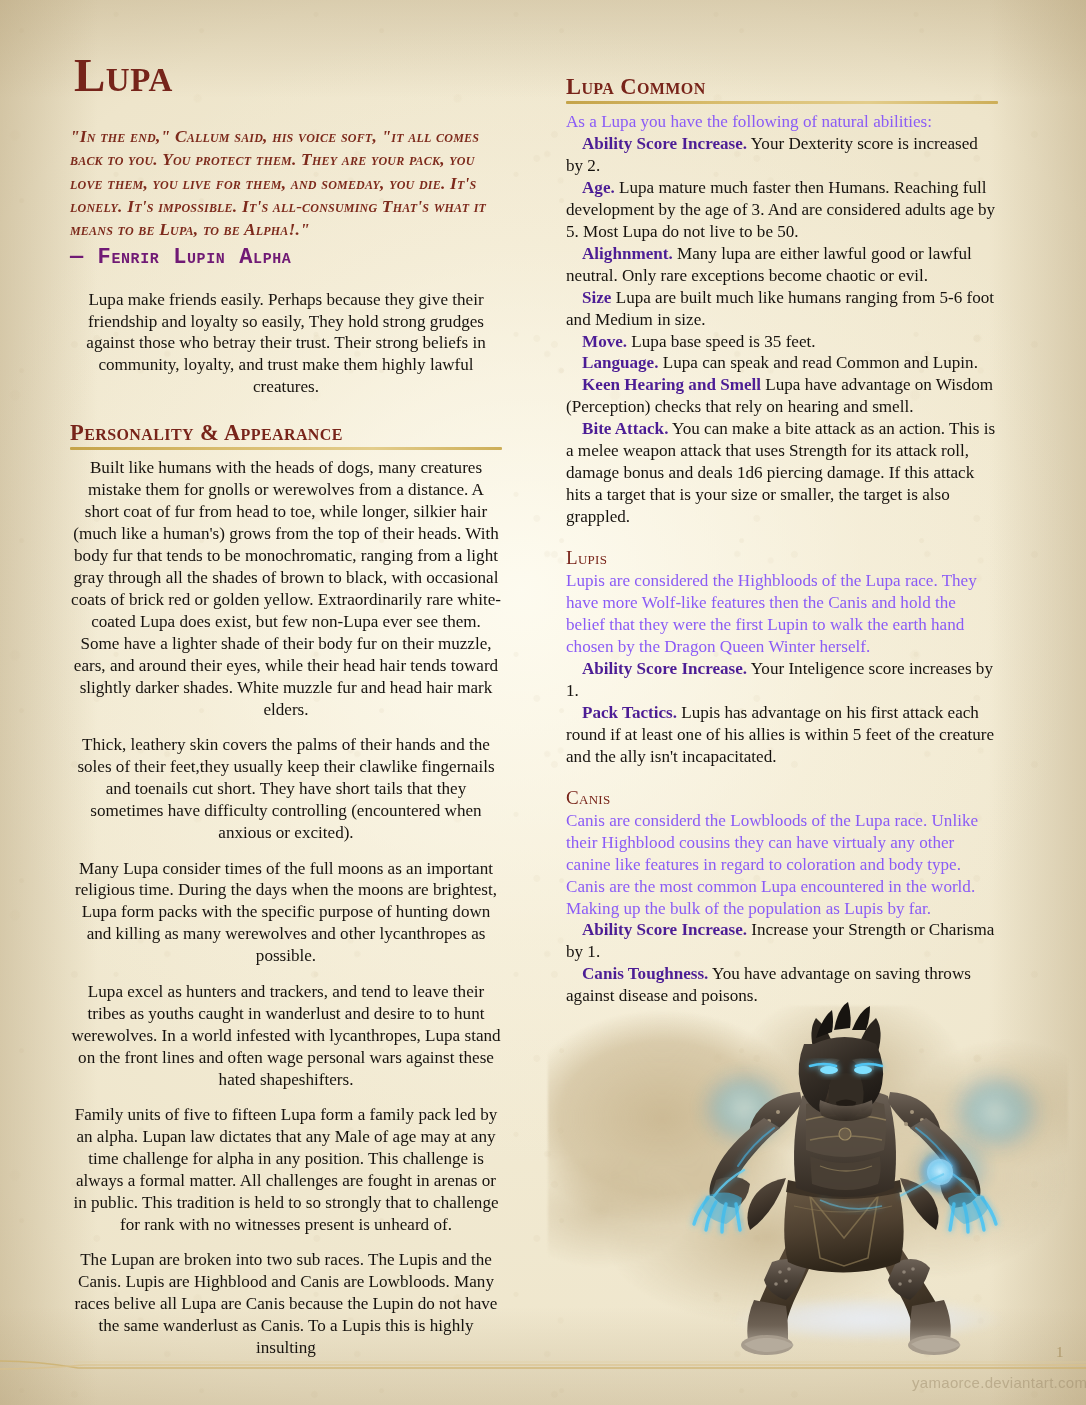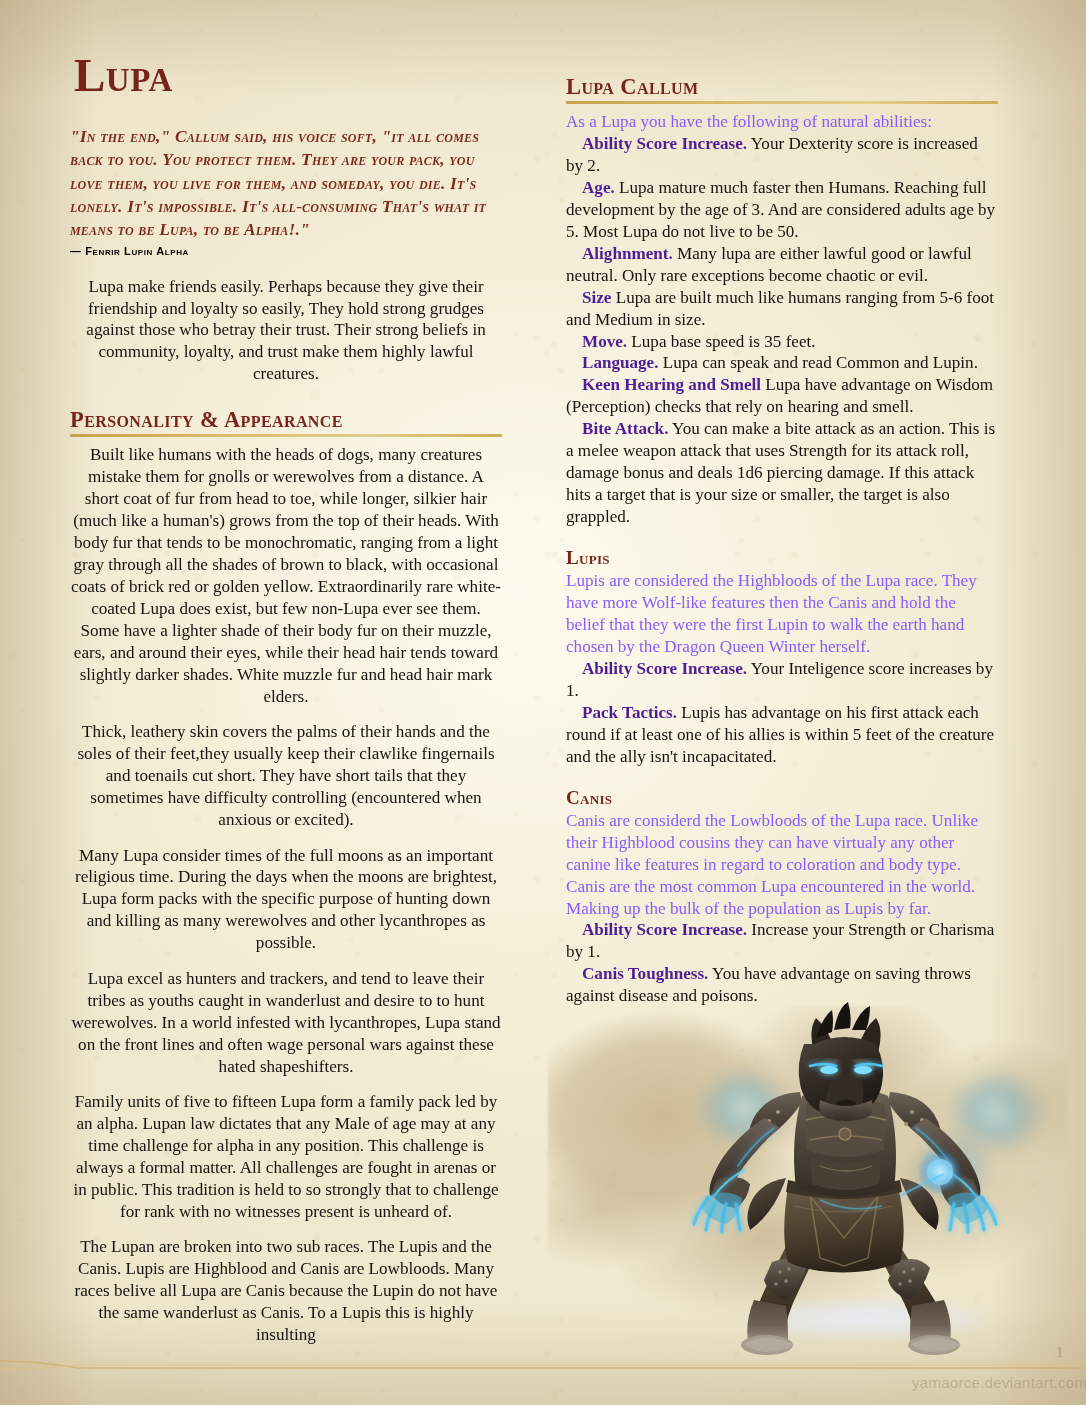--- a/index.html
+++ b/index.html
@@ -78,26 +78,26 @@
     font-weight: 700;
     font-style: italic;
     font-variant: small-caps;
     font-size: 17.4px;
     line-height: 1.34;
     letter-spacing: .2px;
     color: #7d2a1c;
     margin: 0 0 3px 0;
   }
   .quote-attrib {
-    font-family: Liberation Sans, sans-serif;
+    font-family: Liberation Mono, monospace;
     font-variant: small-caps;
     font-weight: 700;
-    font-size: 11px;
+    font-size: 22px;
     letter-spacing: .6px;
-    color: #000000;
+    color: #701a75;
     margin: 2px 0 19px 0;
   }
 
   
   .section-head {
     font-family: "Liberation Serif", "DejaVu Serif", serif;
     font-variant: small-caps;
     font-weight: 700;
     font-size: 22.5px;
     letter-spacing: .4px;
@@ -108,21 +108,21 @@
   .head-rule {
     height: 3px;
     width: 100%;
     margin-bottom: 7px;
     background: linear-gradient(90deg, #c4a349 0%, #d8bc6d 35%, #e3cd8c 70%, #cdae58 100%);
     border-radius: 1px;
   }
   .sub-head {
     font-family: "Liberation Serif", "DejaVu Serif", serif;
     font-variant: small-caps;
-    font-weight: 700;
+    font-weight: 400;
     font-size: 19px;
     letter-spacing: .3px;
     color: #78241a;
     margin: 19px 0 1px 0;
   }
 
   
   p.body {
     font-size: 17.1px;
     line-height: 1.285;
@@ -235,21 +235,21 @@
   <p class="body">Thick, leathery skin covers the palms of their hands and the soles of their feet,they usually keep their clawlike fingernails and toenails cut short. They have short tails that they sometimes have difficulty controlling (encountered when anxious or excited).</p>
   <p class="body">Many Lupa consider times of the full moons as an important religious time. During the days when the moons are brightest, Lupa form packs with the specific purpose of hunting down and killing as many werewolves and other lycanthropes as possible.</p>
   <p class="body">Lupa excel as hunters and trackers, and tend to leave their tribes as youths caught in wanderlust and desire to to hunt werewolves. In a world infested with lycanthropes, Lupa stand on the front lines and often wage personal wars against these hated shapeshifters.</p>
   <p class="body">Family units of five to fifteen Lupa form a family pack led by an alpha. Lupan law dictates that any Male of age may at any time challenge for alpha in any position. This challenge is always a formal matter. All challenges are fought in arenas or in public. This tradition is held to so strongly that to challenge for rank with no witnesses present is unheard of.</p>
   <p class="body">The Lupan are broken into two sub races. The Lupis and the Canis. Lupis are Highblood and Canis are Lowbloods. Many races belive all Lupa are Canis because the Lupin do not have the same wanderlust as Canis. To a Lupis this is highly insulting</p>
 
 </div>
 
 <div class="col col-right">
 
-  <h2 class="section-head">Lupa Callum</h2>
+  <h2 class="section-head">Lupa Common</h2>
   <div class="head-rule"></div>
 
   <p class="lead">As a Lupa you have the following of natural abilities:</p>
 
   <div>
     <p class="trait"><b>Ability Score Increase.</b> Your Dexterity score is increased by 2.</p>
     <p class="trait"><b>Age.</b> Lupa mature much faster then Humans. Reaching full development by the age of 3. And are considered adults age by 5. Most Lupa do not live to be 50.</p>
     <p class="trait"><b>Alighnment.</b> Many lupa are either lawful good or lawful neutral. Only rare exceptions become chaotic or evil.</p>
     <p class="trait"><b>Size</b> Lupa are built much like humans ranging from 5-6 foot and Medium in size.</p>
     <p class="trait"><b>Move.</b> Lupa base speed is 35 feet.</p>

